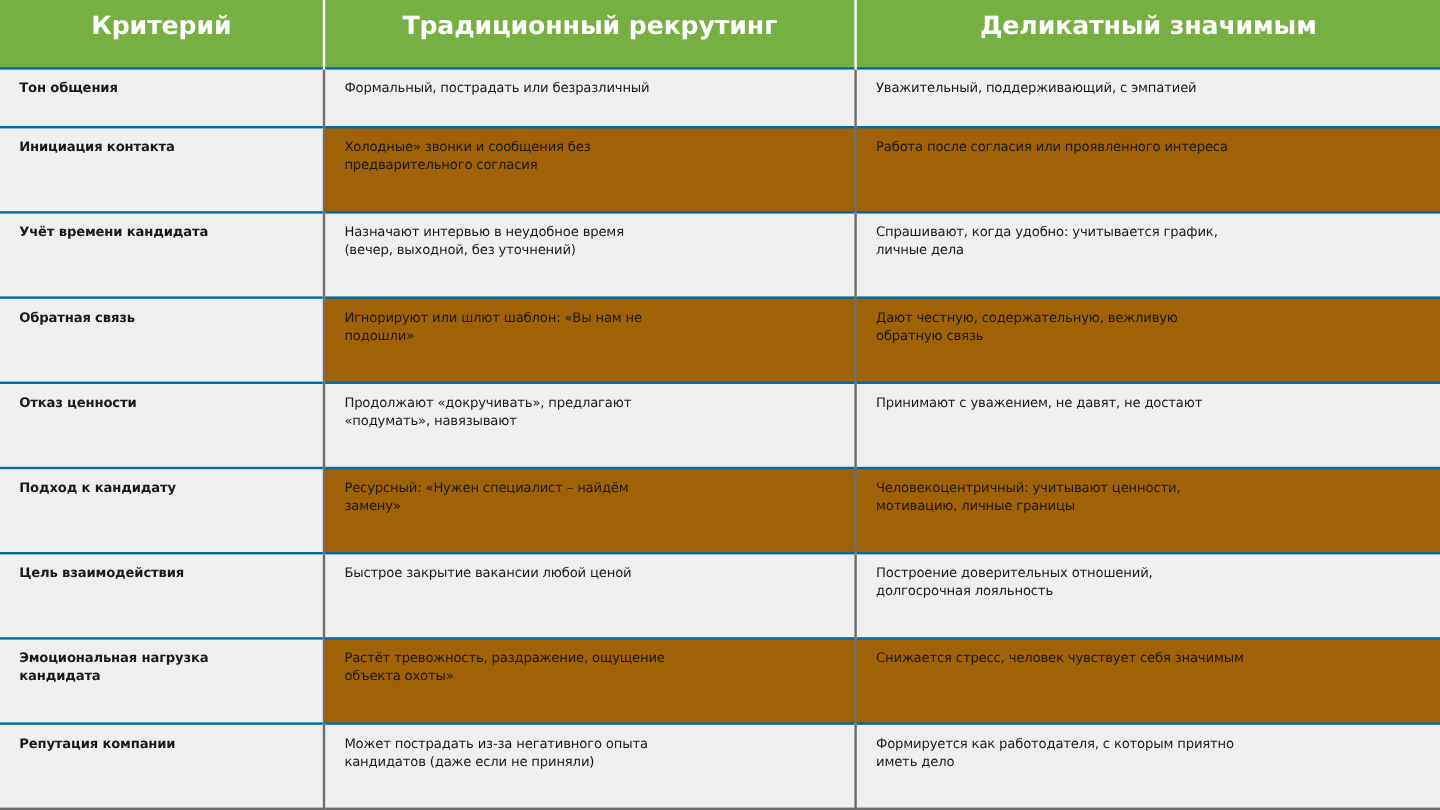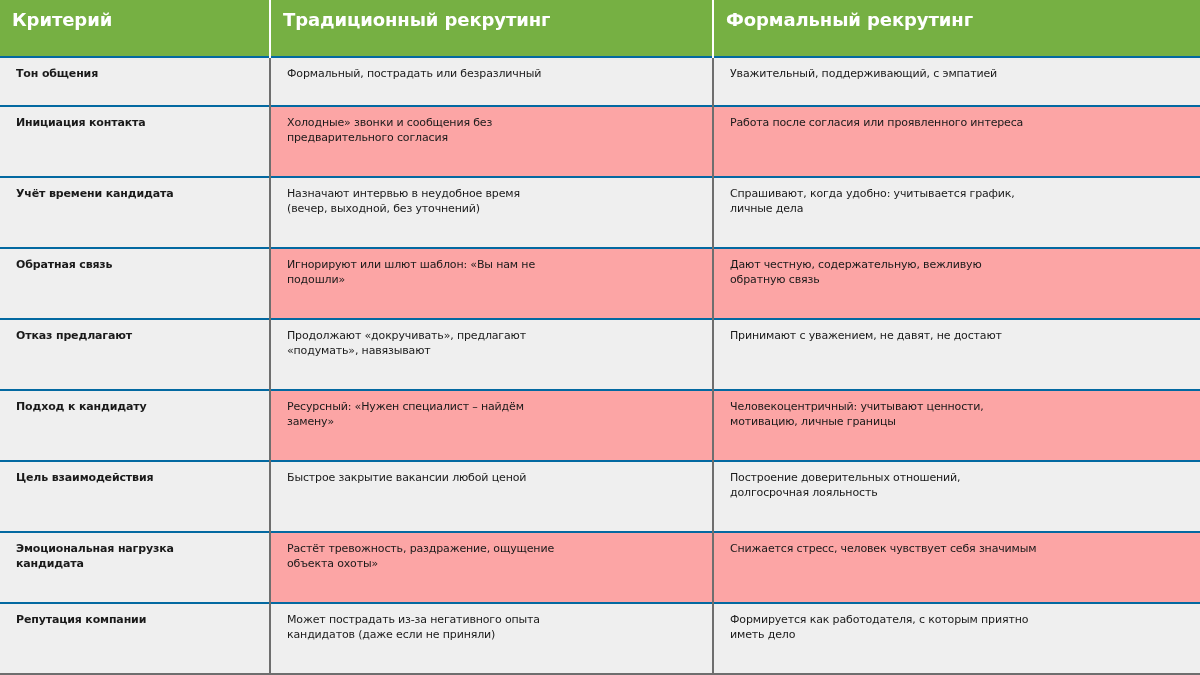--- a/index.html
+++ b/index.html
@@ -28,23 +28,23 @@
   .comparison-table col.col-traditional { width: 443px; }
   .comparison-table col.col-delicate { width: 487px; }
 
   
   .comparison-table thead tr {
     height: 57px;
   }
   .comparison-table thead th {
     background: #76b043;
     color: #ffffff;
-    font-size: 18px;
+    font-size: 21px;
     font-weight: bold;
-    text-align: left;
+    text-align: center;
     vertical-align: top;
     padding: 9px 12px 0 12px;
     border-right: 2px solid #ffffff;
     letter-spacing: -0.1px;
     line-height: 1.2;
   }
   .comparison-table thead th:last-child {
     border-right: none;
   }
 
@@ -66,41 +66,41 @@
   }
 
   .cell-criterion {
     font-weight: bold;
     font-size: 15.6px;
     background: #efefef !important;
   }
 
   
   .row-odd td { background: #efefef; }
-  .row-even td { background: #fca5a5; }
+  .row-even td { background: #a16207; }
 
   .cell-text {
     display: block;
     white-space: pre-line;
   }
 </style>
 </head>
 <body>
 
 <table class="comparison-table">
   <colgroup>
     <col class="col-criterion">
     <col class="col-traditional">
     <col class="col-delicate">
   </colgroup>
   <thead>
     <tr>
       <th>Критерий</th>
       <th>Традиционный рекрутинг</th>
-      <th>Формальный рекрутинг</th>
+      <th>Деликатный значимым</th>
     </tr>
   </thead>
   <tbody>
       <tr class="row-odd">
         <td class="cell-criterion">
           <span class="cell-text">Тон общения</span>
         </td>
         <td class="cell-traditional">
           <span class="cell-text">Формальный, пострадать или безразличный</span>
         </td>
@@ -141,21 +141,21 @@
           <span class="cell-text">Игнорируют или шлют шаблон: «Вы нам не
 подошли»</span>
         </td>
         <td class="cell-delicate">
           <span class="cell-text">Дают честную, содержательную, вежливую
 обратную связь</span>
         </td>
       </tr>
       <tr class="row-odd">
         <td class="cell-criterion">
-          <span class="cell-text">Отказ предлагают</span>
+          <span class="cell-text">Отказ ценности</span>
         </td>
         <td class="cell-traditional">
           <span class="cell-text">Продолжают «докручивать», предлагают
 «подумать», навязывают</span>
         </td>
         <td class="cell-delicate">
           <span class="cell-text">Принимают с уважением, не давят, не достают</span>
         </td>
       </tr>
       <tr class="row-even">

